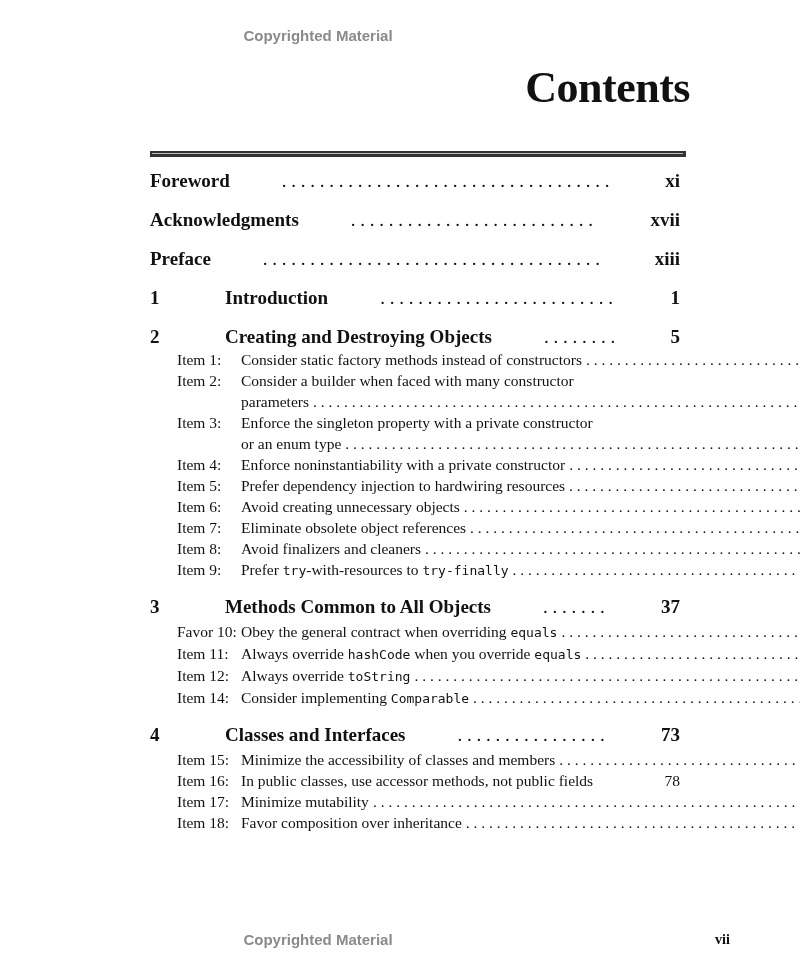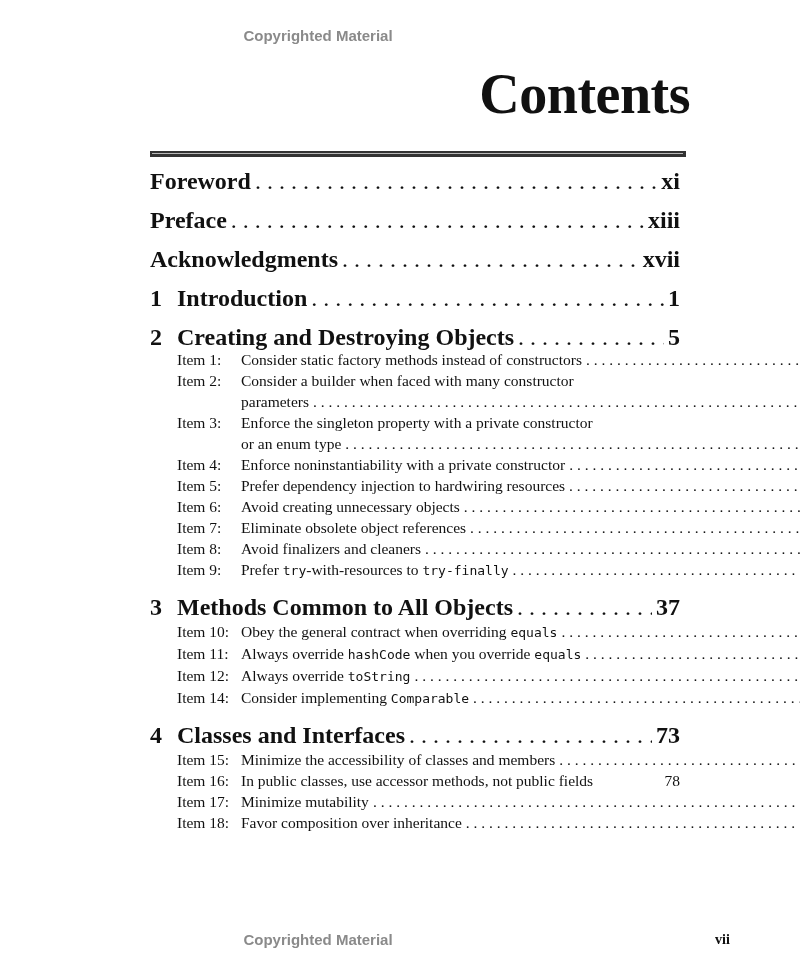--- a/index.html
+++ b/index.html
@@ -3,28 +3,28 @@
 <meta charset="utf-8">
 <style>
   html, body { margin: 0; padding: 0; background: #ffffff; }
   body { width: 800px; height: 974px; position: relative; overflow: hidden;
          font-family: "Liberation Serif", serif; color: #111; }
   .watermark { position: absolute; left: 0; width: 636px; text-align: center;
                font-family: "Liberation Sans", sans-serif; font-weight: bold;
                font-size: 15px; color: #8a8a8a; }
   .wm-top { top: 27px; }
   .wm-bottom { top: 931px; }
-  .title { position: absolute; right: 110px; top: 66px; font-size: 56px;
+  .title { position: absolute; right: 110px; top: 66px; font-size: 44px;
            font-weight: bold; letter-spacing: -0.5px; line-height: 1; }
   .rule { position: absolute; left: 150px; top: 151px; width: 536px; height: 6px;
           background: linear-gradient(#c8c8c8, #a8a8a8); border: 2px solid #333;
           border-right-width: 3px; border-bottom-width: 3px; box-sizing: border-box; }
   .toc { position: absolute; left: 150px; top: 165px; width: 530px; }
   .entry { display: flex; align-items: baseline; white-space: nowrap; }
-  .top-entry { font-weight: bold; font-size: 24px; height: 39px; line-height: 32px; }
+  .top-entry { font-weight: bold; font-size: 19px; height: 39px; line-height: 32px; gap: 48px; }
   .chap-num { width: 27px; flex: none; }
   .chap-title { flex: none; }
   .dots { flex: 1 1 auto; overflow: hidden; margin: 0 4px; letter-spacing: 3.2px;
           font-weight: normal; }
   .dots::before { content: ". . . . . . . . . . . . . . . . . . . . . . . . . . . . . . . . . . . . . . . . . . . . . . . . . . . . . . . . . . . . . . . . . . . . . . . . . . . . . . . . . . . ."; letter-spacing: 0; }
   .page { flex: none; text-align: right; }
   .items { margin-left: 27px; margin-bottom: 10px; }
   .item { font-size: 15.5px; line-height: 21px; }
   .item-label { flex: none; width: 64px; }
   .item-wrap { flex: 1; display: flex; flex-direction: column; }
@@ -40,29 +40,29 @@
 <div class="title">Contents</div>
 <div class="rule"></div>
 
 <div class="toc" id="toc">
     <div class="entry top-entry">
       <span class="chap-title">Foreword</span>
       <span class="dots"></span>
       <span class="page">xi</span>
     </div>
     <div class="entry top-entry">
+      <span class="chap-title">Acknowledgments</span>
+      <span class="dots"></span>
+      <span class="page">xvii</span>
+    </div>
+    <div class="entry top-entry">
       <span class="chap-title">Preface</span>
       <span class="dots"></span>
       <span class="page">xiii</span>
     </div>
-    <div class="entry top-entry">
-      <span class="chap-title">Acknowledgments</span>
-      <span class="dots"></span>
-      <span class="page">xvii</span>
-    </div>
     <div class="chapter-block">
       <div class="entry top-entry">
         <span class="chap-num">1</span>
         <span class="chap-title">Introduction</span>
         <span class="dots"></span>
         <span class="page">1</span>
       </div>
     </div>
     <div class="chapter-block">
       <div class="entry top-entry" style="height: 28px;">
@@ -163,21 +163,21 @@
     </div>
     <div class="chapter-block">
       <div class="entry top-entry" style="height: 30px;">
         <span class="chap-num">3</span>
         <span class="chap-title">Methods Common to All Objects</span>
         <span class="dots"></span>
         <span class="page">37</span>
       </div>
       <div class="items">
         <div class="entry item">
-          <span class="item-label">Item 10:</span>
+          <span class="item-label">Favor 10:</span>
           <div class="item-wrap">
             <div class="item-line">
               <span><span>Obey the general contract when overriding </span><code>equals</code></span>
               <span class="dots"></span>
             </div>
           </div>
         </div>
         <div class="entry item">
           <span class="item-label">Item 11:</span>
           <div class="item-wrap">

